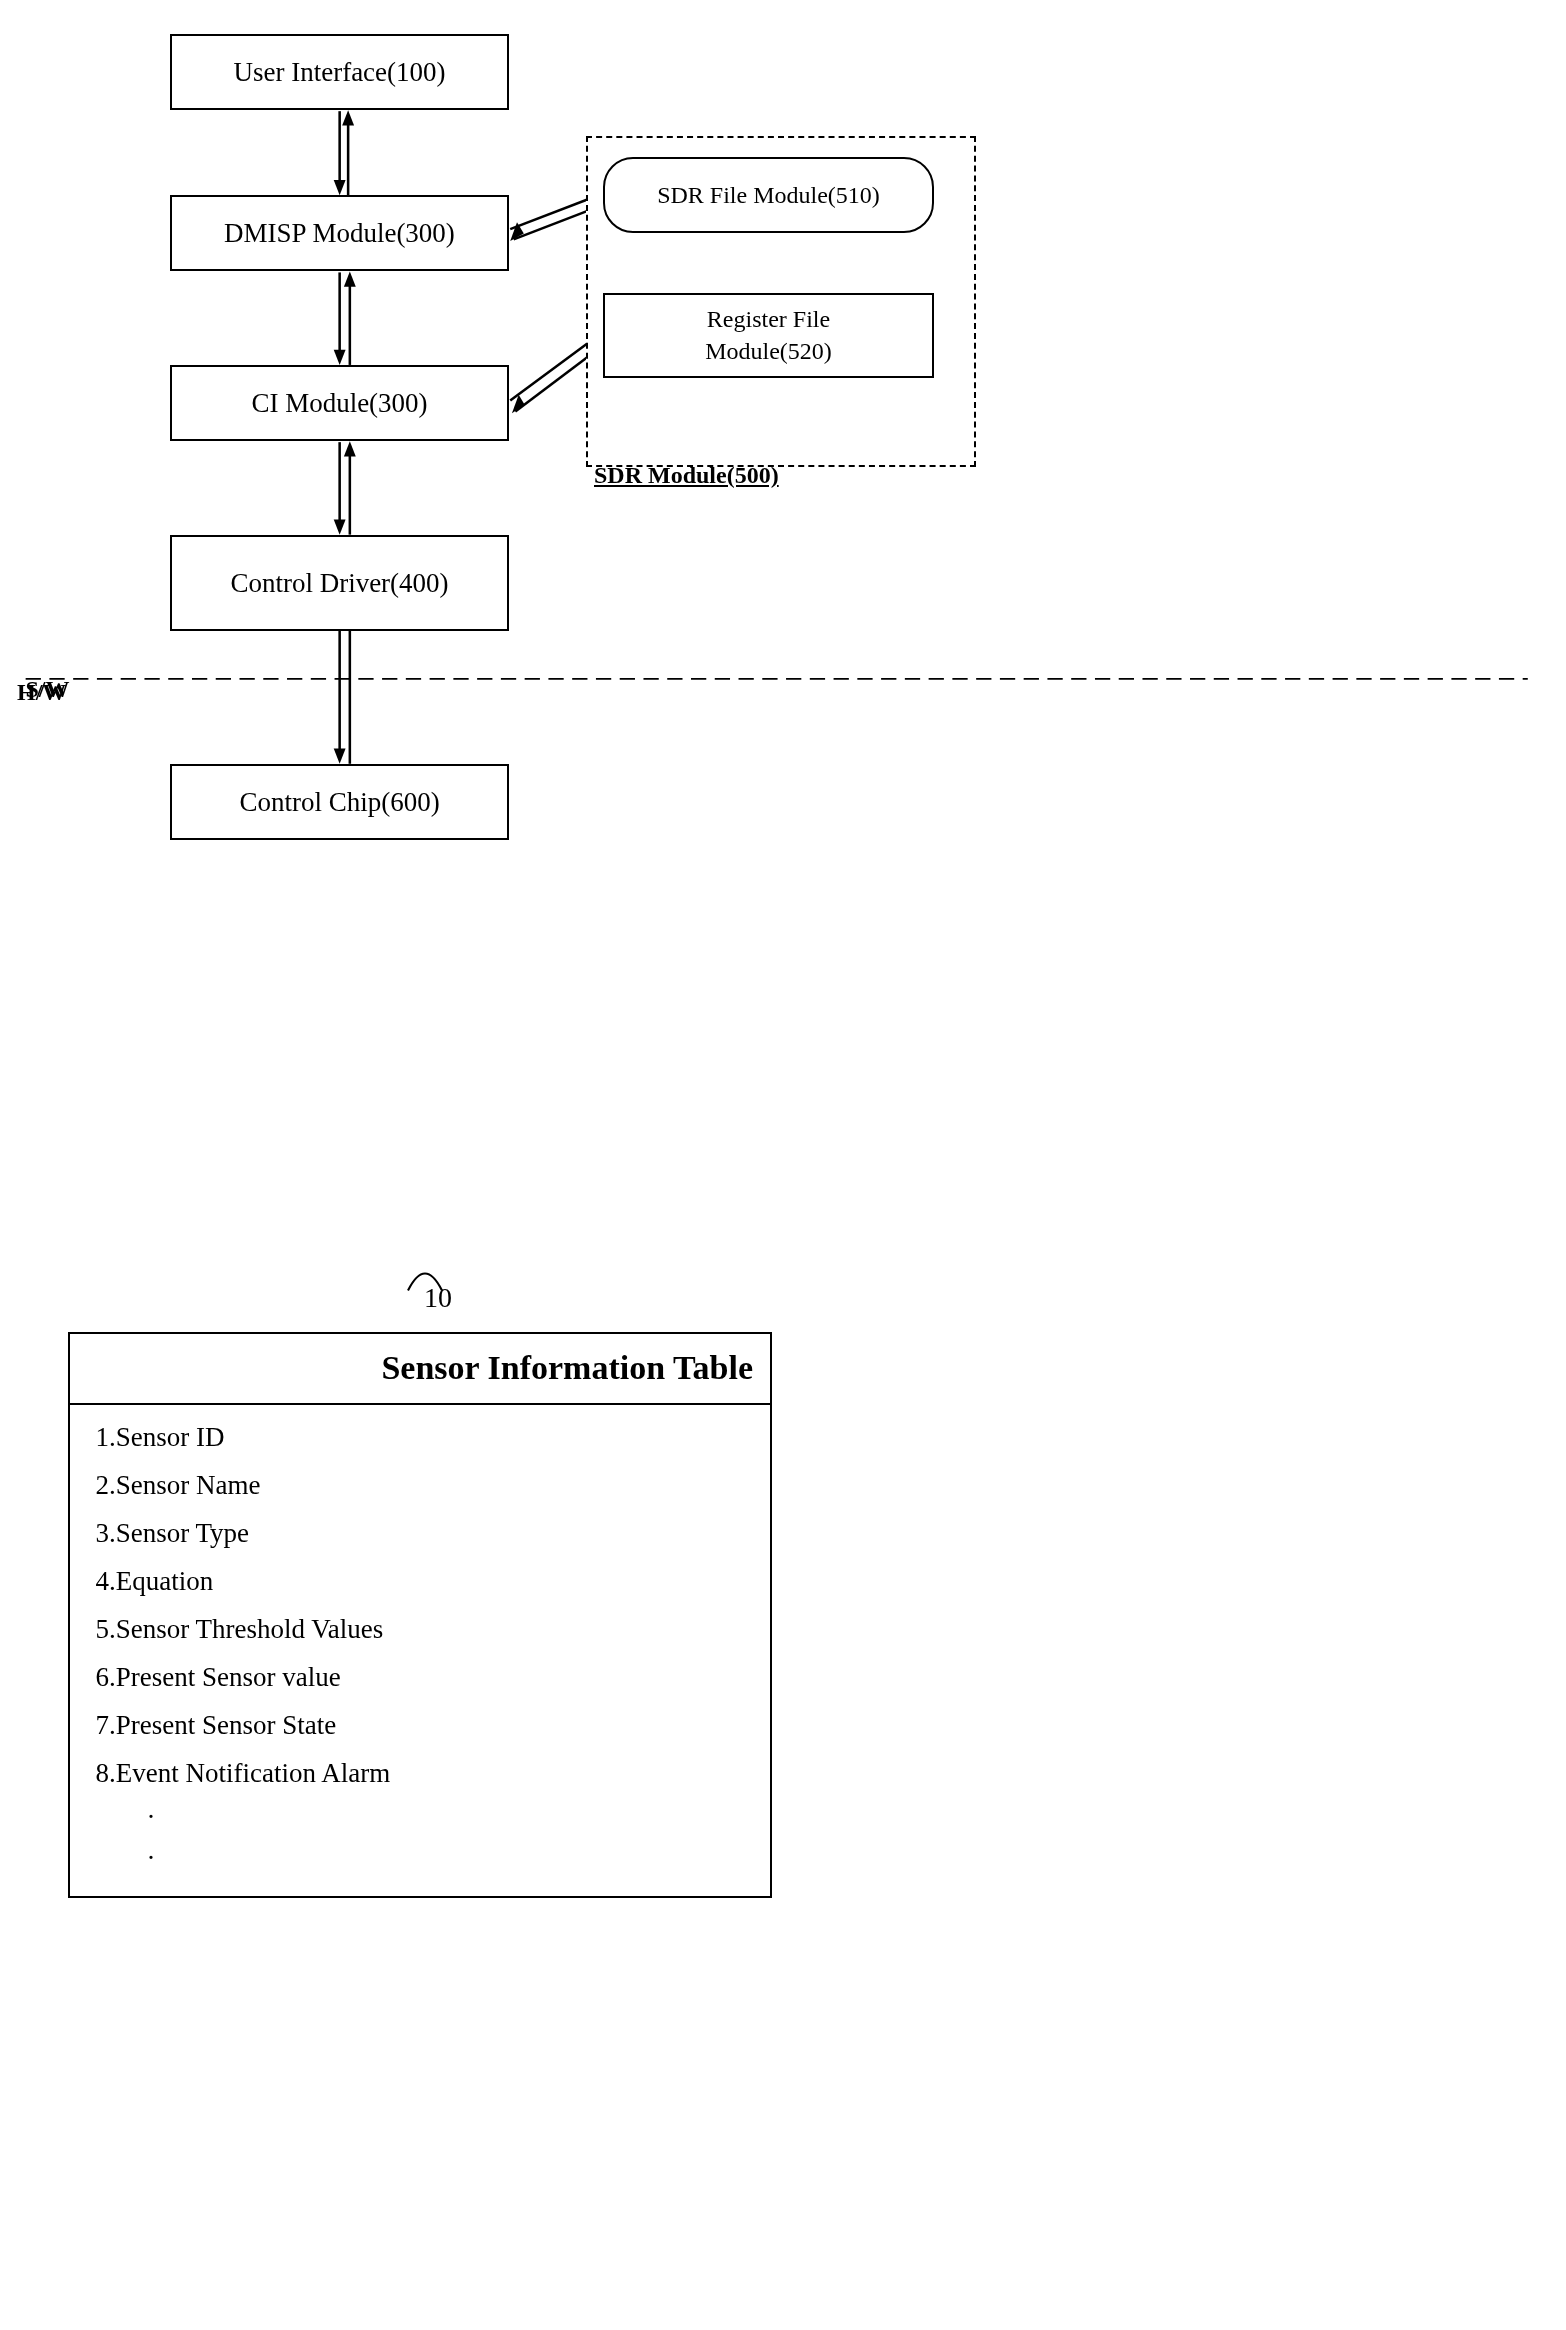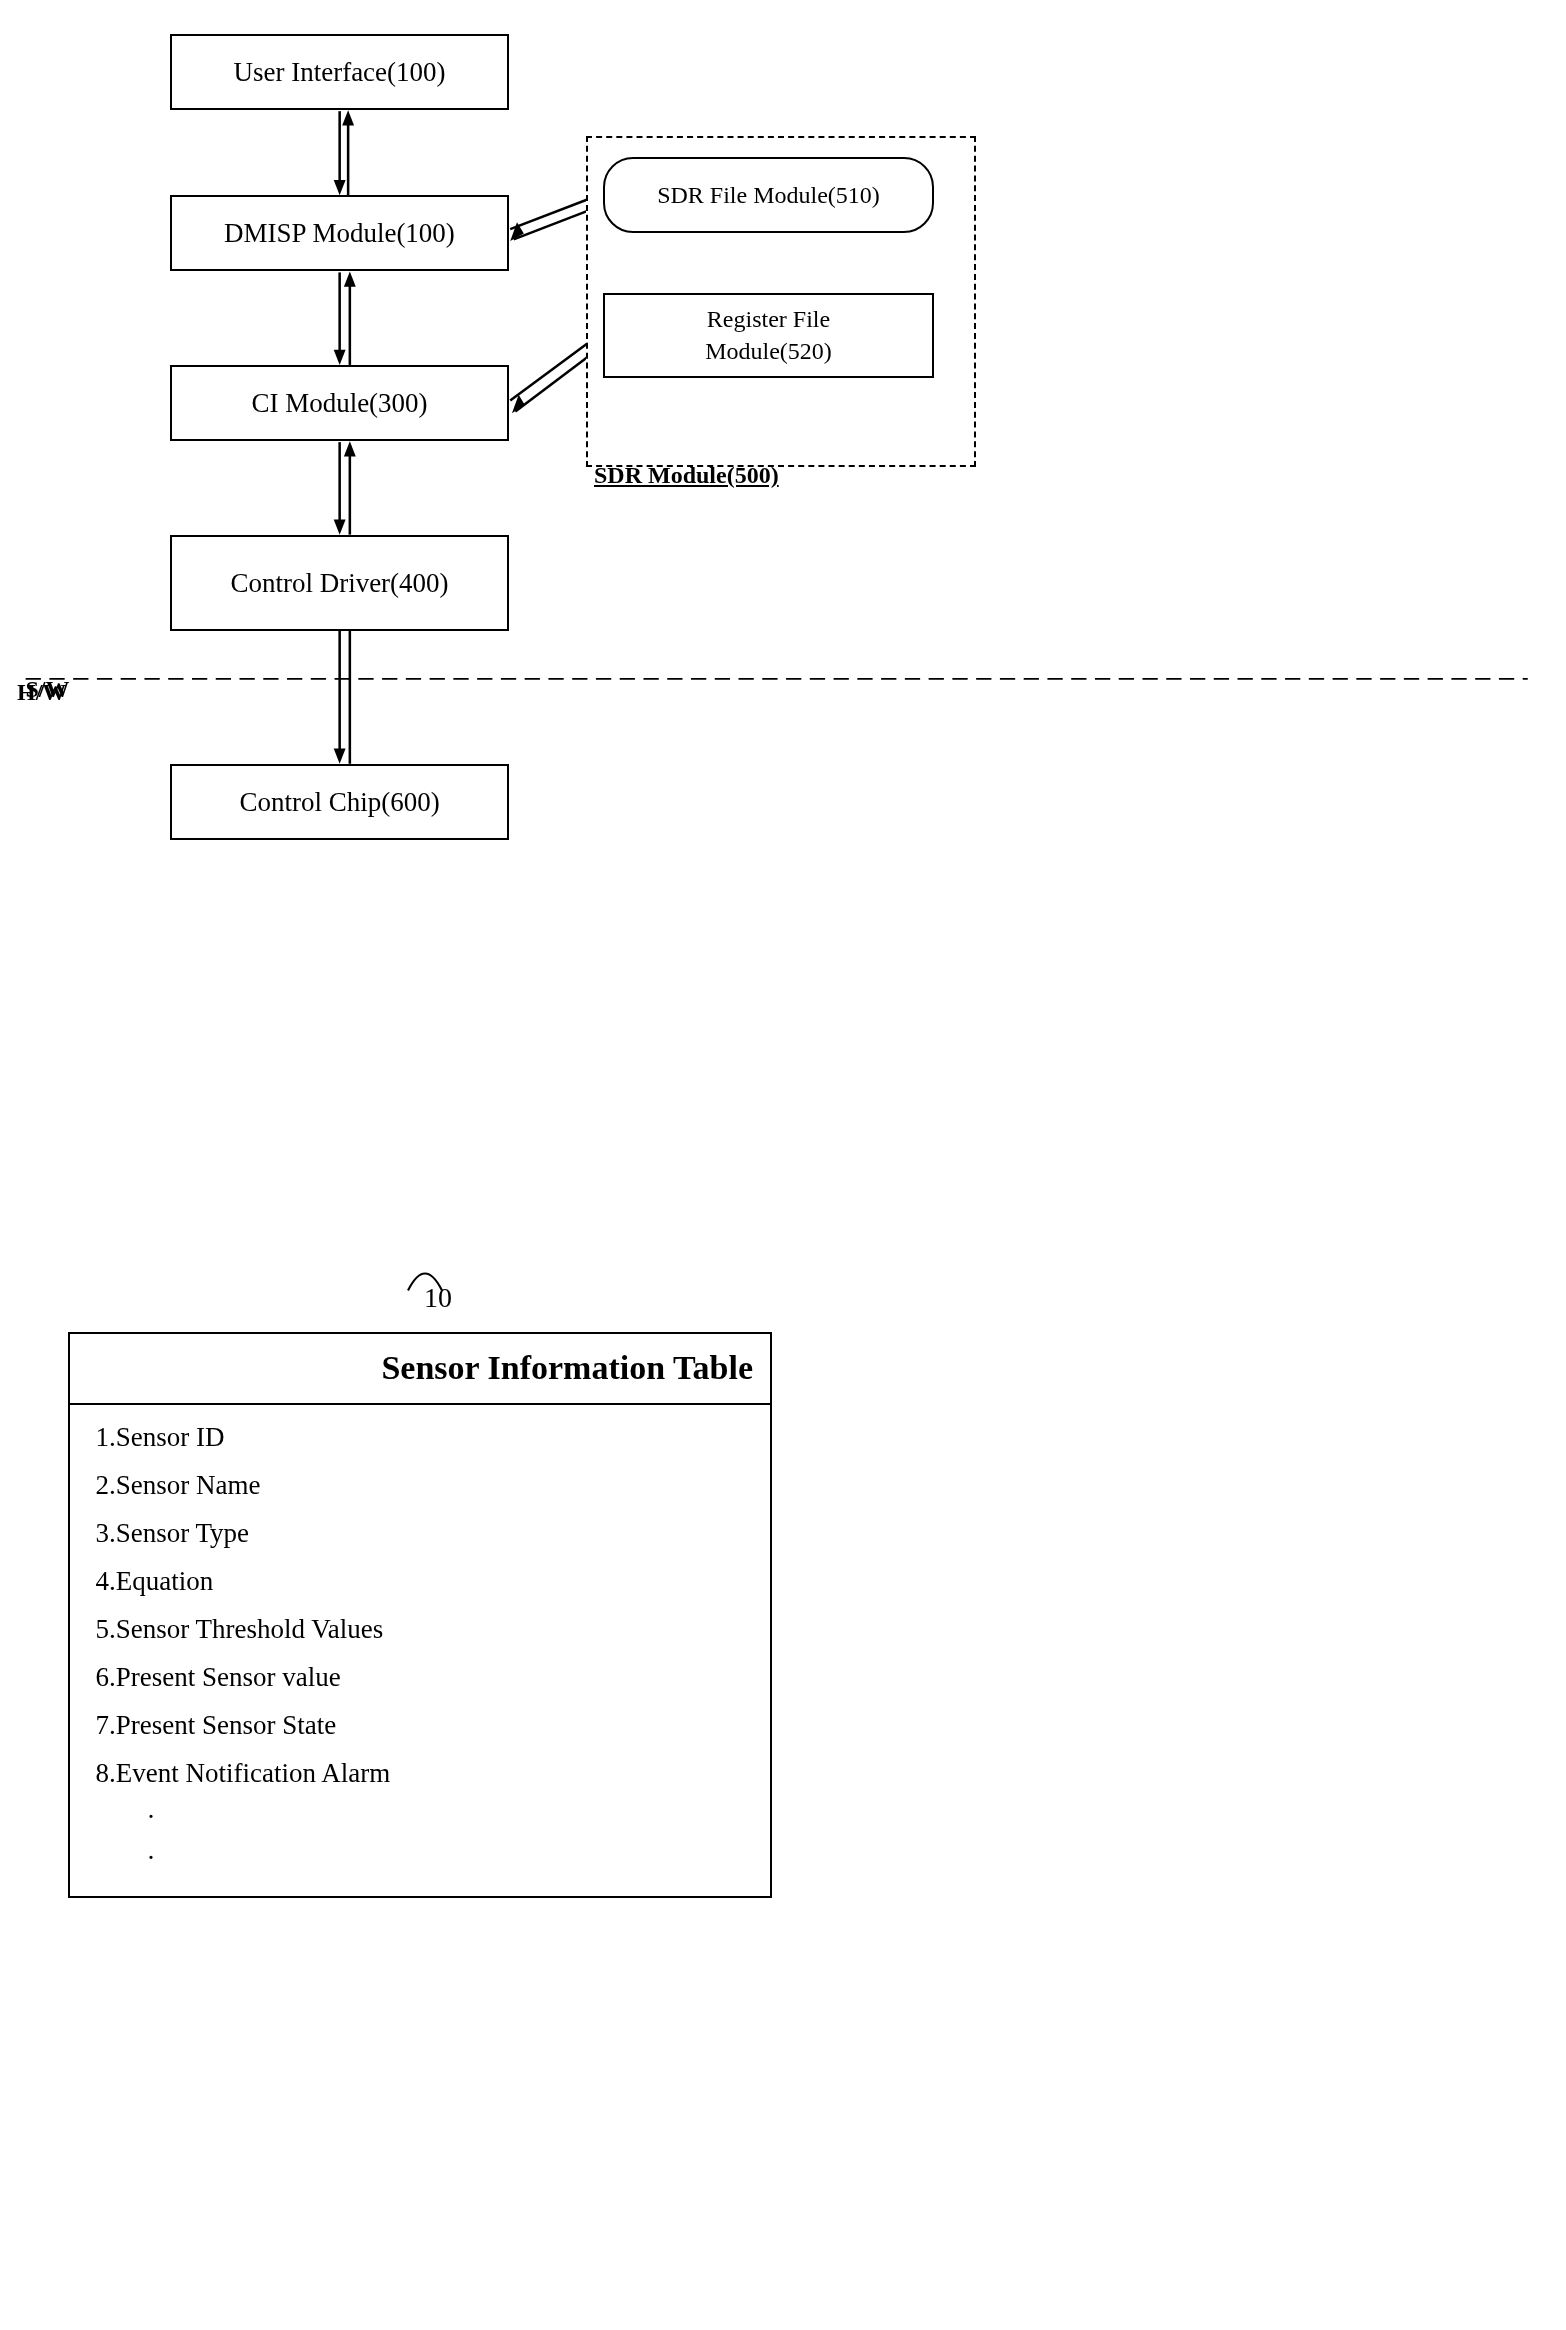--- a/index.html
+++ b/index.html
@@ -136,21 +136,21 @@
     <polygon points="603,487 618,477 611,465" fill="#000"></polygon>
 
     <line x1="30" y1="800" x2="1800" y2="800" stroke="#000" stroke-width="2" stroke-dasharray="18,10"></line>
   </svg>
 
   <div class="block" style="left:170px; top:34px; width:339px; height:76px;">
     <span>User Interface(100)</span>
   </div>
 
   <div class="block" style="left:170px; top:195px; width:339px; height:76px;">
-    <span>DMISP Module(100)</span>
+    <span>DMISP Module(300)</span>
   </div>
 
   <div class="block" style="left:170px; top:365px; width:339px; height:76px;">
     <span>CI Module(300)</span>
   </div>
 
   <div class="block" style="left:170px; top:535px; width:339px; height:96px;">
     <span>Control Driver(400)</span>
   </div>
 

